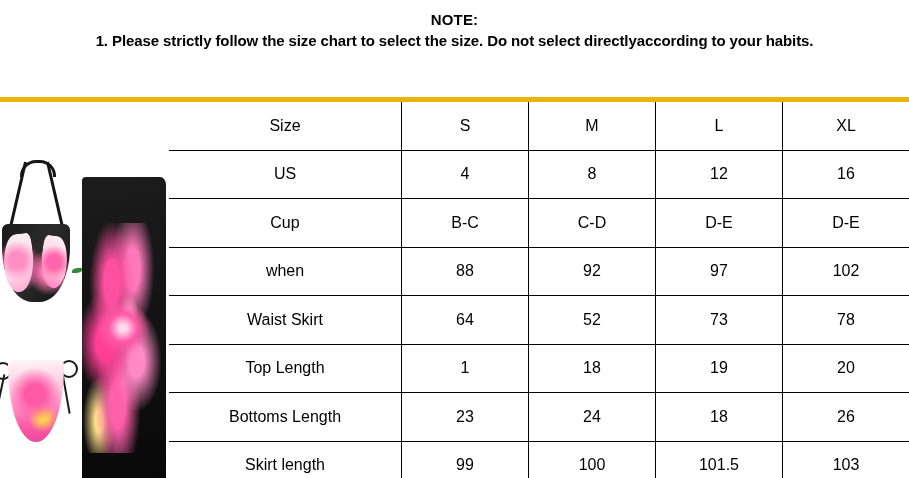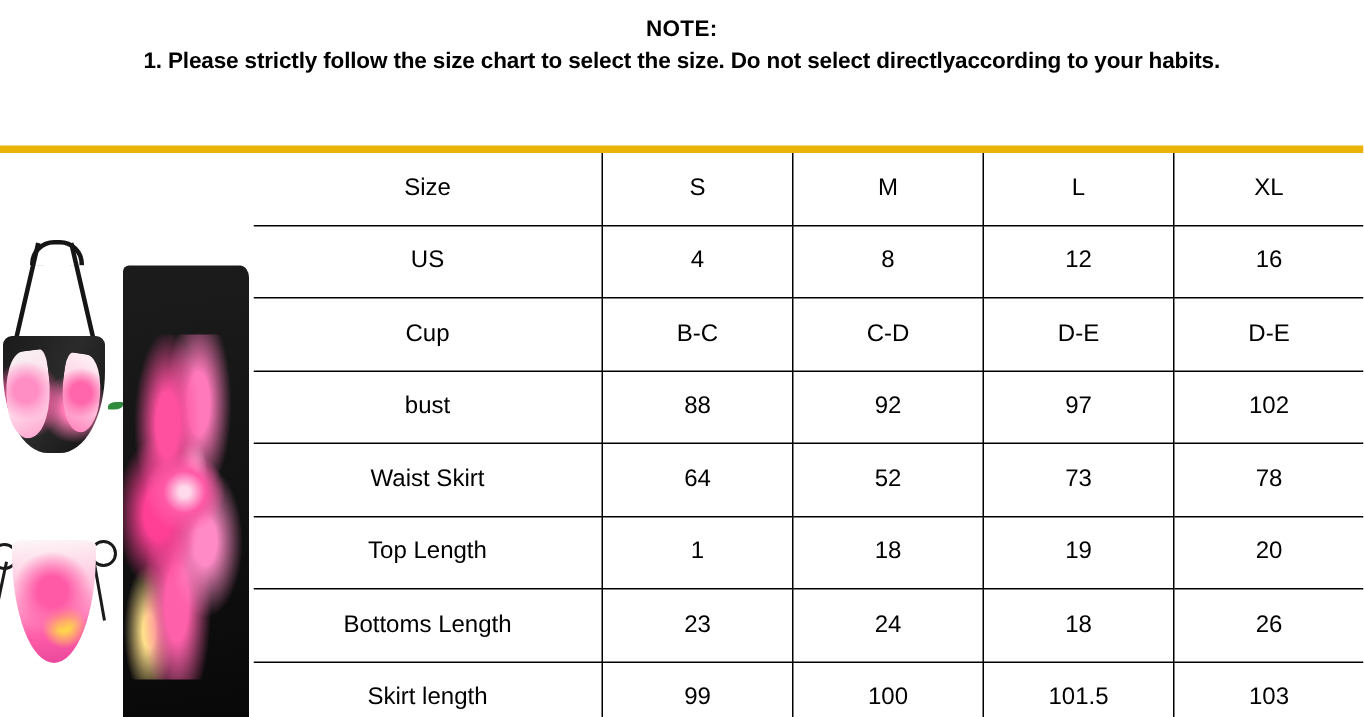--- a/index.html
+++ b/index.html
@@ -300,21 +300,21 @@
 
           <tr>
             <td class="label-col">Cup</td>
             <td class="val">B-C</td>
             <td class="val">C-D</td>
             <td class="val">D-E</td>
             <td class="val">D-E</td>
           </tr>
 
           <tr>
-            <td class="label-col">bust</td>
+            <td class="label-col">when</td>
             <td class="val">88</td>
             <td class="val">92</td>
             <td class="val">97</td>
             <td class="val">102</td>
           </tr>
 
           <tr>
             <td class="label-col">Waist Skirt</td>
             <td class="val">64</td>
             <td class="val">52</td>

